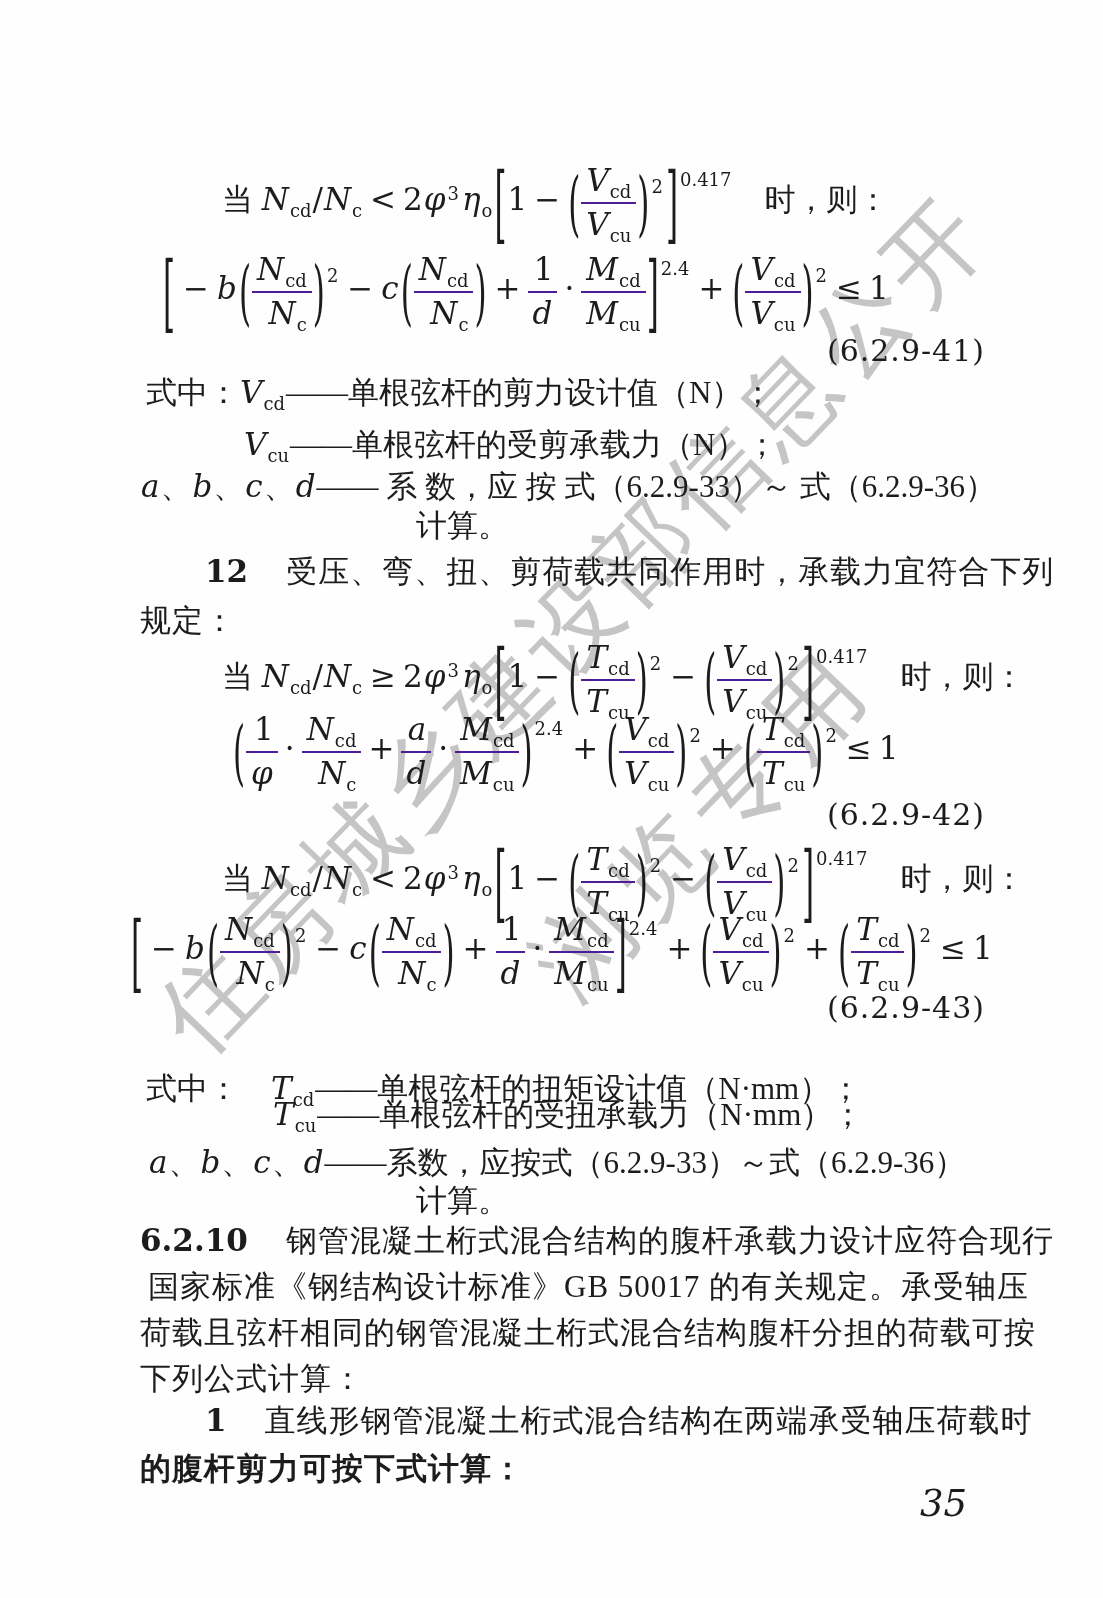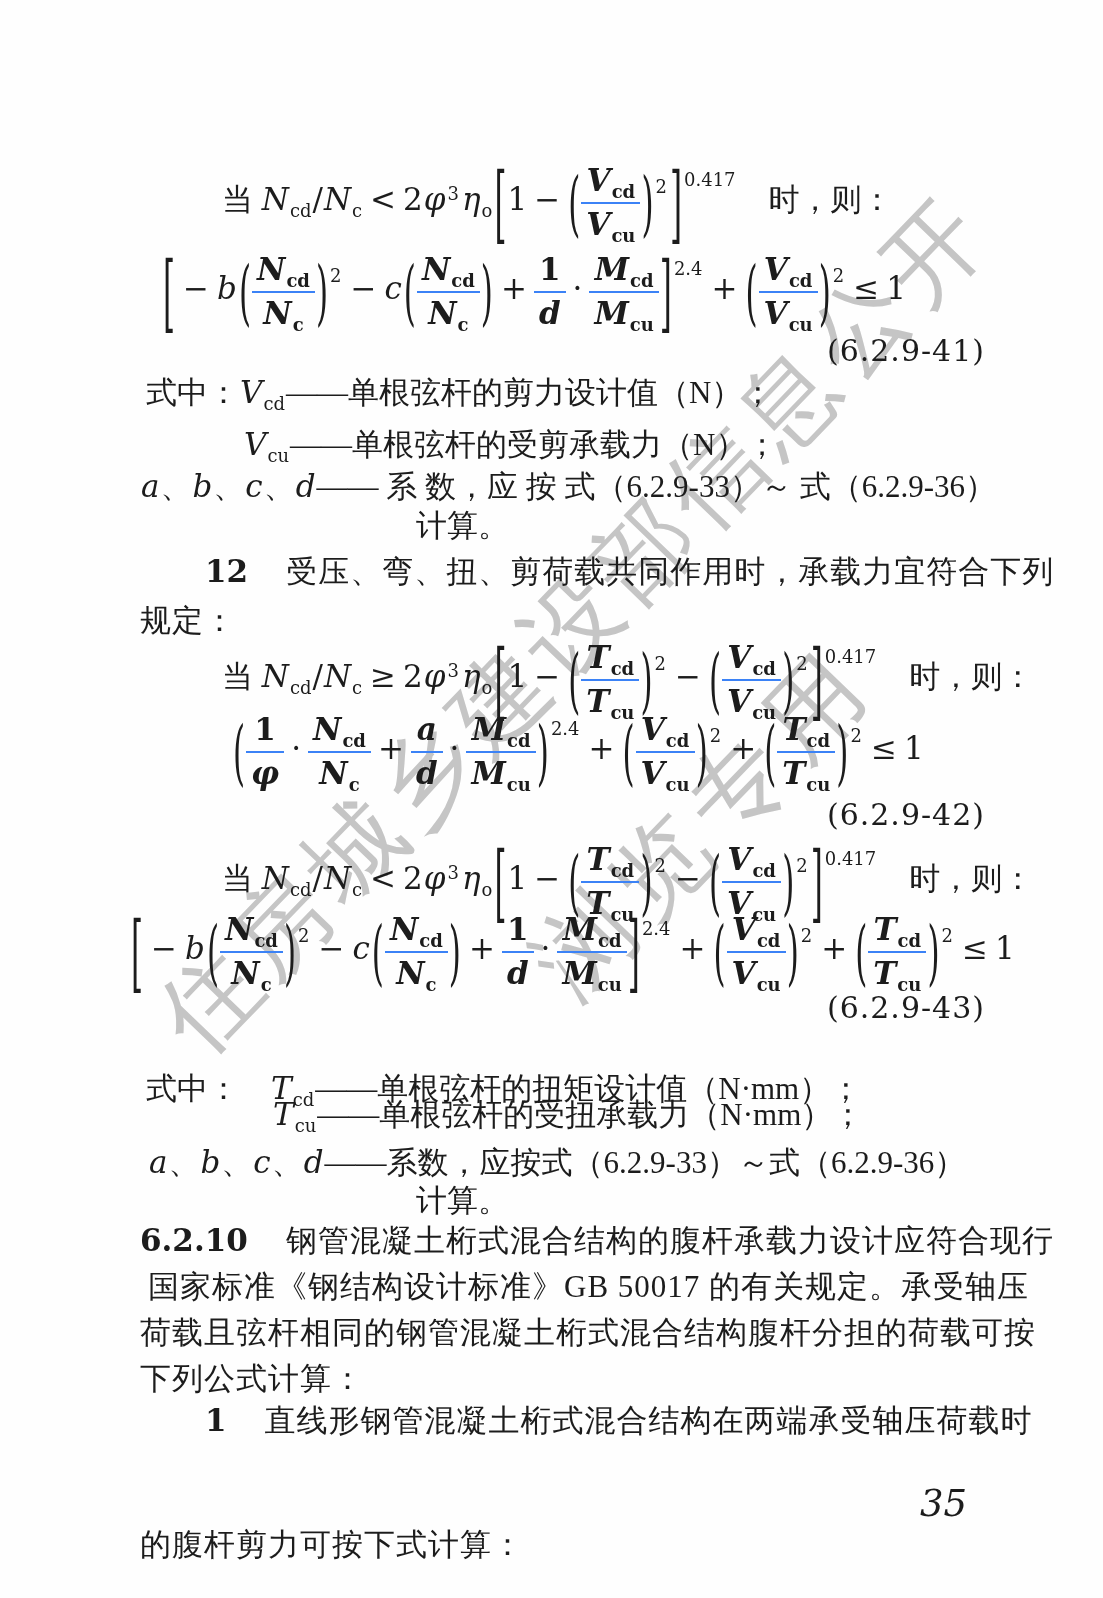--- a/index.html
+++ b/index.html
@@ -22,23 +22,23 @@
   .mtxt{font-family:"Liberation Serif","DejaVu Serif",serif;}
   .mit{font-family:"DejaVu Serif",serif;font-style:italic;padding:0 1px;}
   .mnum{font-family:"DejaVu Serif",serif;}
   .msb{font-family:"DejaVu Serif",serif;font-size:58%;position:relative;top:.4em;margin-right:1px;}
   .msp{font-family:"DejaVu Serif",serif;font-size:58%;position:relative;top:-.55em;margin:0 2px 0 1px;}
   .msp.hi1{top:-.95em;}
   .msp.hi2{top:-1.35em;}
   .mop{font-family:"DejaVu Serif",serif;margin:0 7px;}
   .mfence{font-family:"DejaVu Serif",serif;display:inline-block;vertical-align:middle;
           transform-origin:50% 50%;padding:0 1px;}
-  .frac{display:inline-block;vertical-align:middle;text-align:center;line-height:1.12;font-weight:bold;}
+  .frac{display:inline-block;vertical-align:middle;text-align:right;line-height:1.12;}
   .frac .fn{display:block;padding:0 4px 3px;}
-  .frac .fd{display:block;border-top:2px solid #3b82f6;padding:3px 4px 0;}
+  .frac .fd{display:block;border-top:2px solid #4c1d95;padding:3px 4px 0;}
 </style>
 </head>
 <body>
 
 <div class="page">
 
   <div class="wm wm1">住房城乡建设部信息公开</div>
   <div class="wm wm2">浏览专用</div>
 
   <div class="content">
@@ -67,18 +67,18 @@
     <div class="mline" style="left:272px;top:1094px;"><span class="mit">T</span><span class="msb">cu</span><span class="mtxt">——单根弦杆的受扭承载力（N·mm）；</span></div>
     <div class="mline" style="left:148px;top:1142px;"><span class="mit">a</span><span class="mtxt">、</span><span class="mit">b</span><span class="mtxt">、</span><span class="mit">c</span><span class="mtxt">、</span><span class="mit">d</span><span class="mtxt">——系数，应按式（6.2.9-33）～式（6.2.9-36）</span></div>
     <div class="mline" style="left:416px;top:1180px;"><span class="mtxt">计算。</span></div>
 
     <div class="tline" style="left:140px;top:1220px;"><span class="bnum">6.2.10</span><span>　钢管混凝土桁式混合结构的腹杆承载力设计应符合现行</span></div>
     <div class="tline" style="left:148px;top:1266px;">国家标准《钢结构设计标准》GB 50017 的有关规定。承受轴压</div>
     <div class="tline" style="left:140px;top:1312px;">荷载且弦杆相同的钢管混凝土桁式混合结构腹杆分担的荷载可按</div>
     <div class="tline" style="left:140px;top:1358px;">下列公式计算：</div>
 
     <div class="tline" style="left:205px;top:1400px;"><span class="bnum">1</span><span>　直线形钢管混凝土桁式混合结构在两端承受轴压荷载时</span></div>
-    <div class="tline" style="left:140px;top:1524px;">的腹杆剪力可按下式计算：</div>
+    <div class="tline" style="left:140px;top:1448px;font-weight:bold;">的腹杆剪力可按下式计算：</div>
 
     <div class="pageno">35</div>
 
   </div>
 </div>
 
 </body></html>

